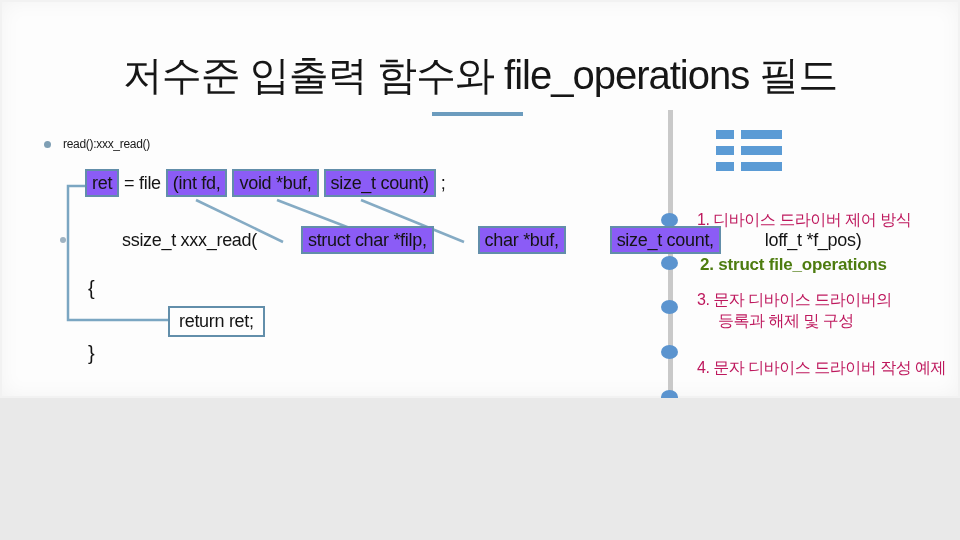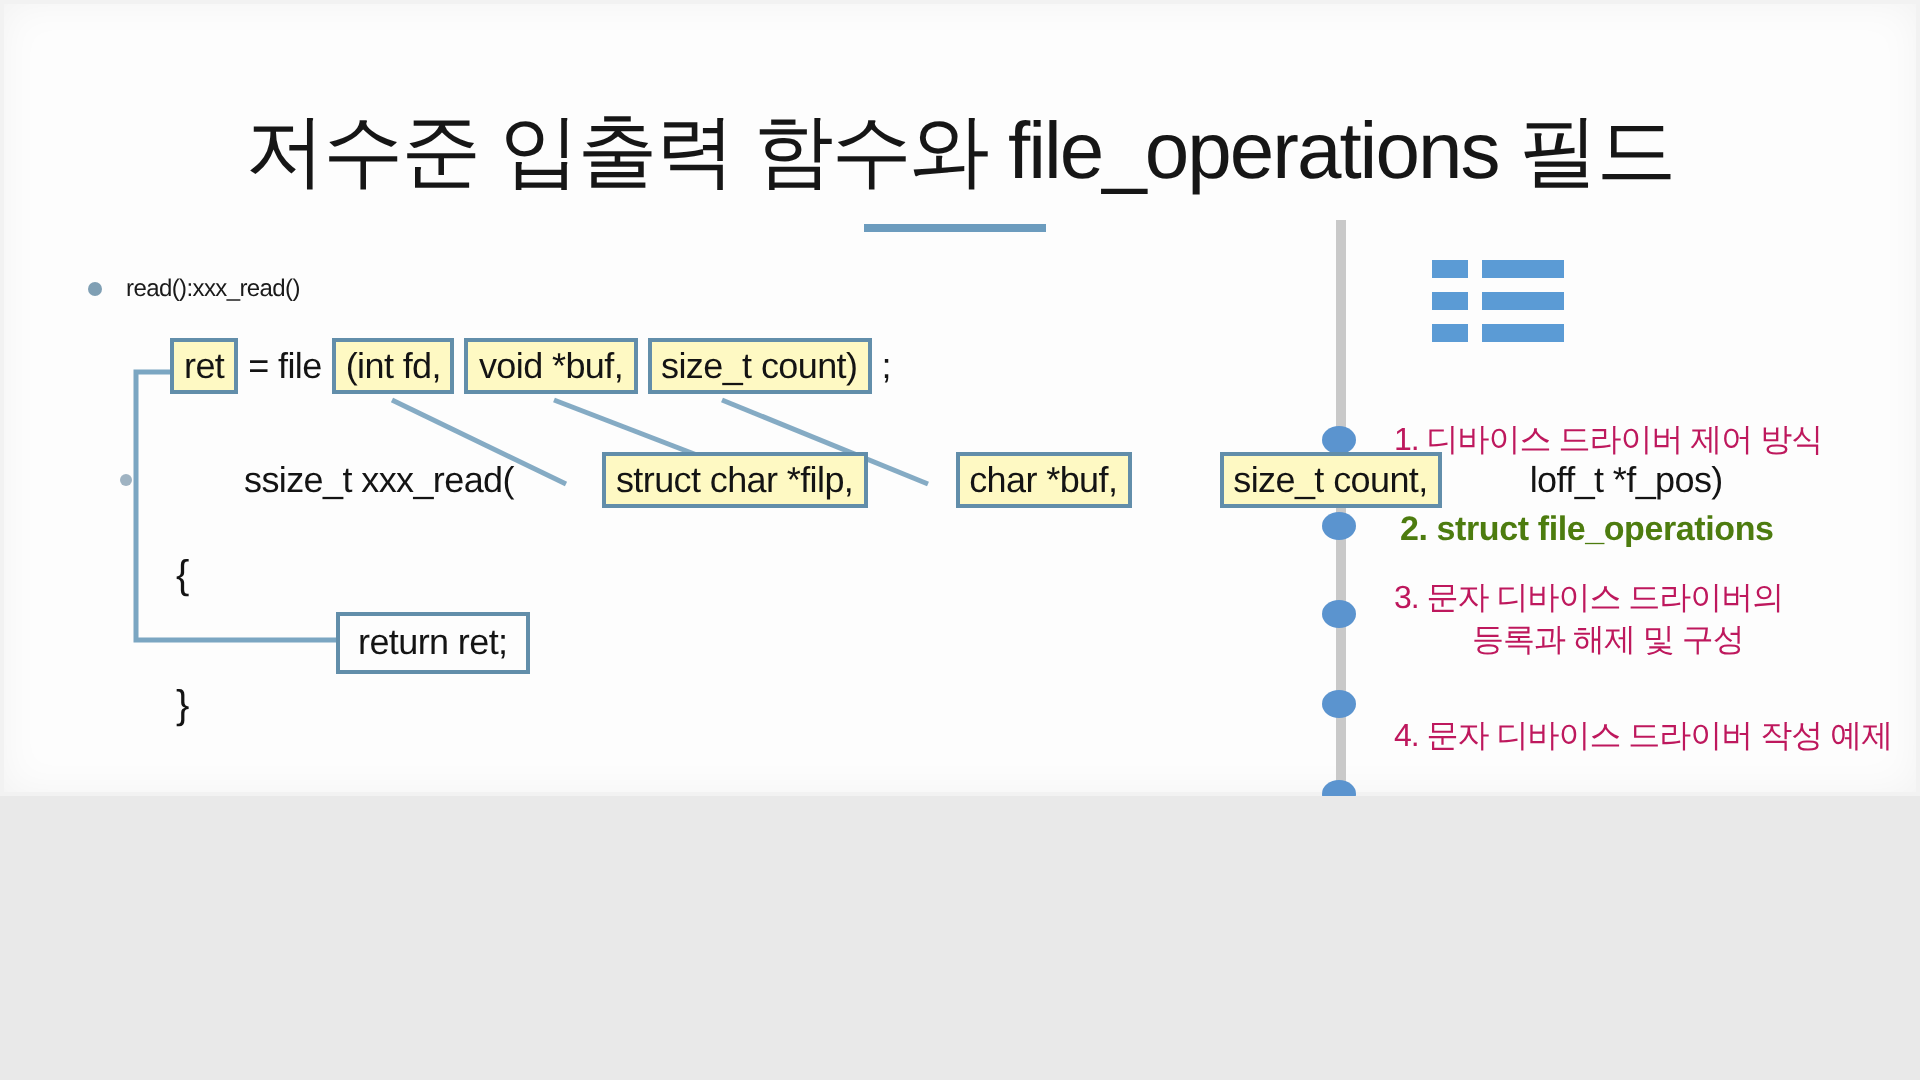--- a/index.html
+++ b/index.html
@@ -18,21 +18,21 @@
   .bullet-dot{width:7px;height:7px;border-radius:50%;background:#7f9fb4;flex:0 0 auto;}
   .heading-row{position:absolute;left:44px;top:137px;display:flex;align-items:center;gap:12px;}
   .heading-text{font-size:12px;color:#1a1a1a;letter-spacing:-0.3px;}
 
   svg.connectors{position:absolute;left:0;top:0;z-index:1;pointer-events:none;}
 
   .code-row{position:absolute;display:flex;align-items:center;gap:5px;white-space:nowrap;
     font-size:18px;color:#141414;letter-spacing:-0.3px;z-index:2;}
   .call-row{left:85px;top:169px;}
   .impl-row{left:60px;top:226px;gap:44px;}
-  .tok-box{border:2px solid #628eaa;background:#fef9c3;padding:2px 5px;line-height:20px;}
+  .tok-box{border:2px solid #628eaa;background:#8b5cf6;padding:2px 5px;line-height:20px;}
   .plain{padding:2px 0;}
   .impl-bullet{width:6px;height:6px;border-radius:50%;background:#9fb3c2;margin-right:12px;flex:0 0 auto;}
 
   .brace{position:absolute;left:88px;font-size:20px;color:#141414;z-index:2;}
   .brace-open{top:277px;}
   .brace-close{top:342px;}
   .return-box{position:absolute;left:168px;top:306px;border:2px solid #628eaa;background:#fdfdfd;
     padding:3px 9px;font-size:18px;color:#141414;letter-spacing:-0.3px;z-index:2;}
 
   .timeline-line{position:absolute;left:668px;top:110px;width:5px;height:378px;background:#c9c9c9;}
@@ -40,21 +40,21 @@
 
   .list-icon{position:absolute;left:716px;top:130px;}
   .list-icon .row{display:flex;gap:7px;margin-bottom:7px;}
   .list-icon .sq{width:18px;height:9px;background:#5b9bd5;}
   .list-icon .bar{width:41px;height:9px;background:#5b9bd5;}
 
   .toc-item{position:absolute;left:697px;font-size:16px;color:#be185d;letter-spacing:-0.5px;white-space:nowrap;}
   .toc-item-1{top:210px;}
   .toc-item-2{top:255px;left:700px;font-size:17px;font-weight:bold;color:#4d7c0f;letter-spacing:-0.2px;}
   .toc-item-3{top:289px;line-height:21px;}
-  .toc-item-3 .second{margin-left:39px;}
+  .toc-item-3 .second{margin-left:21px;}
   .toc-item-4{top:358px;}
 
   .page-number{position:absolute;left:852px;top:502px;font-size:15px;color:#a21caf;}
 </style>
 </head>
 <body>
 
 <div class="slide">
 
   <div class="title">저수준 입출력 함수와 file_operations 필드</div>

